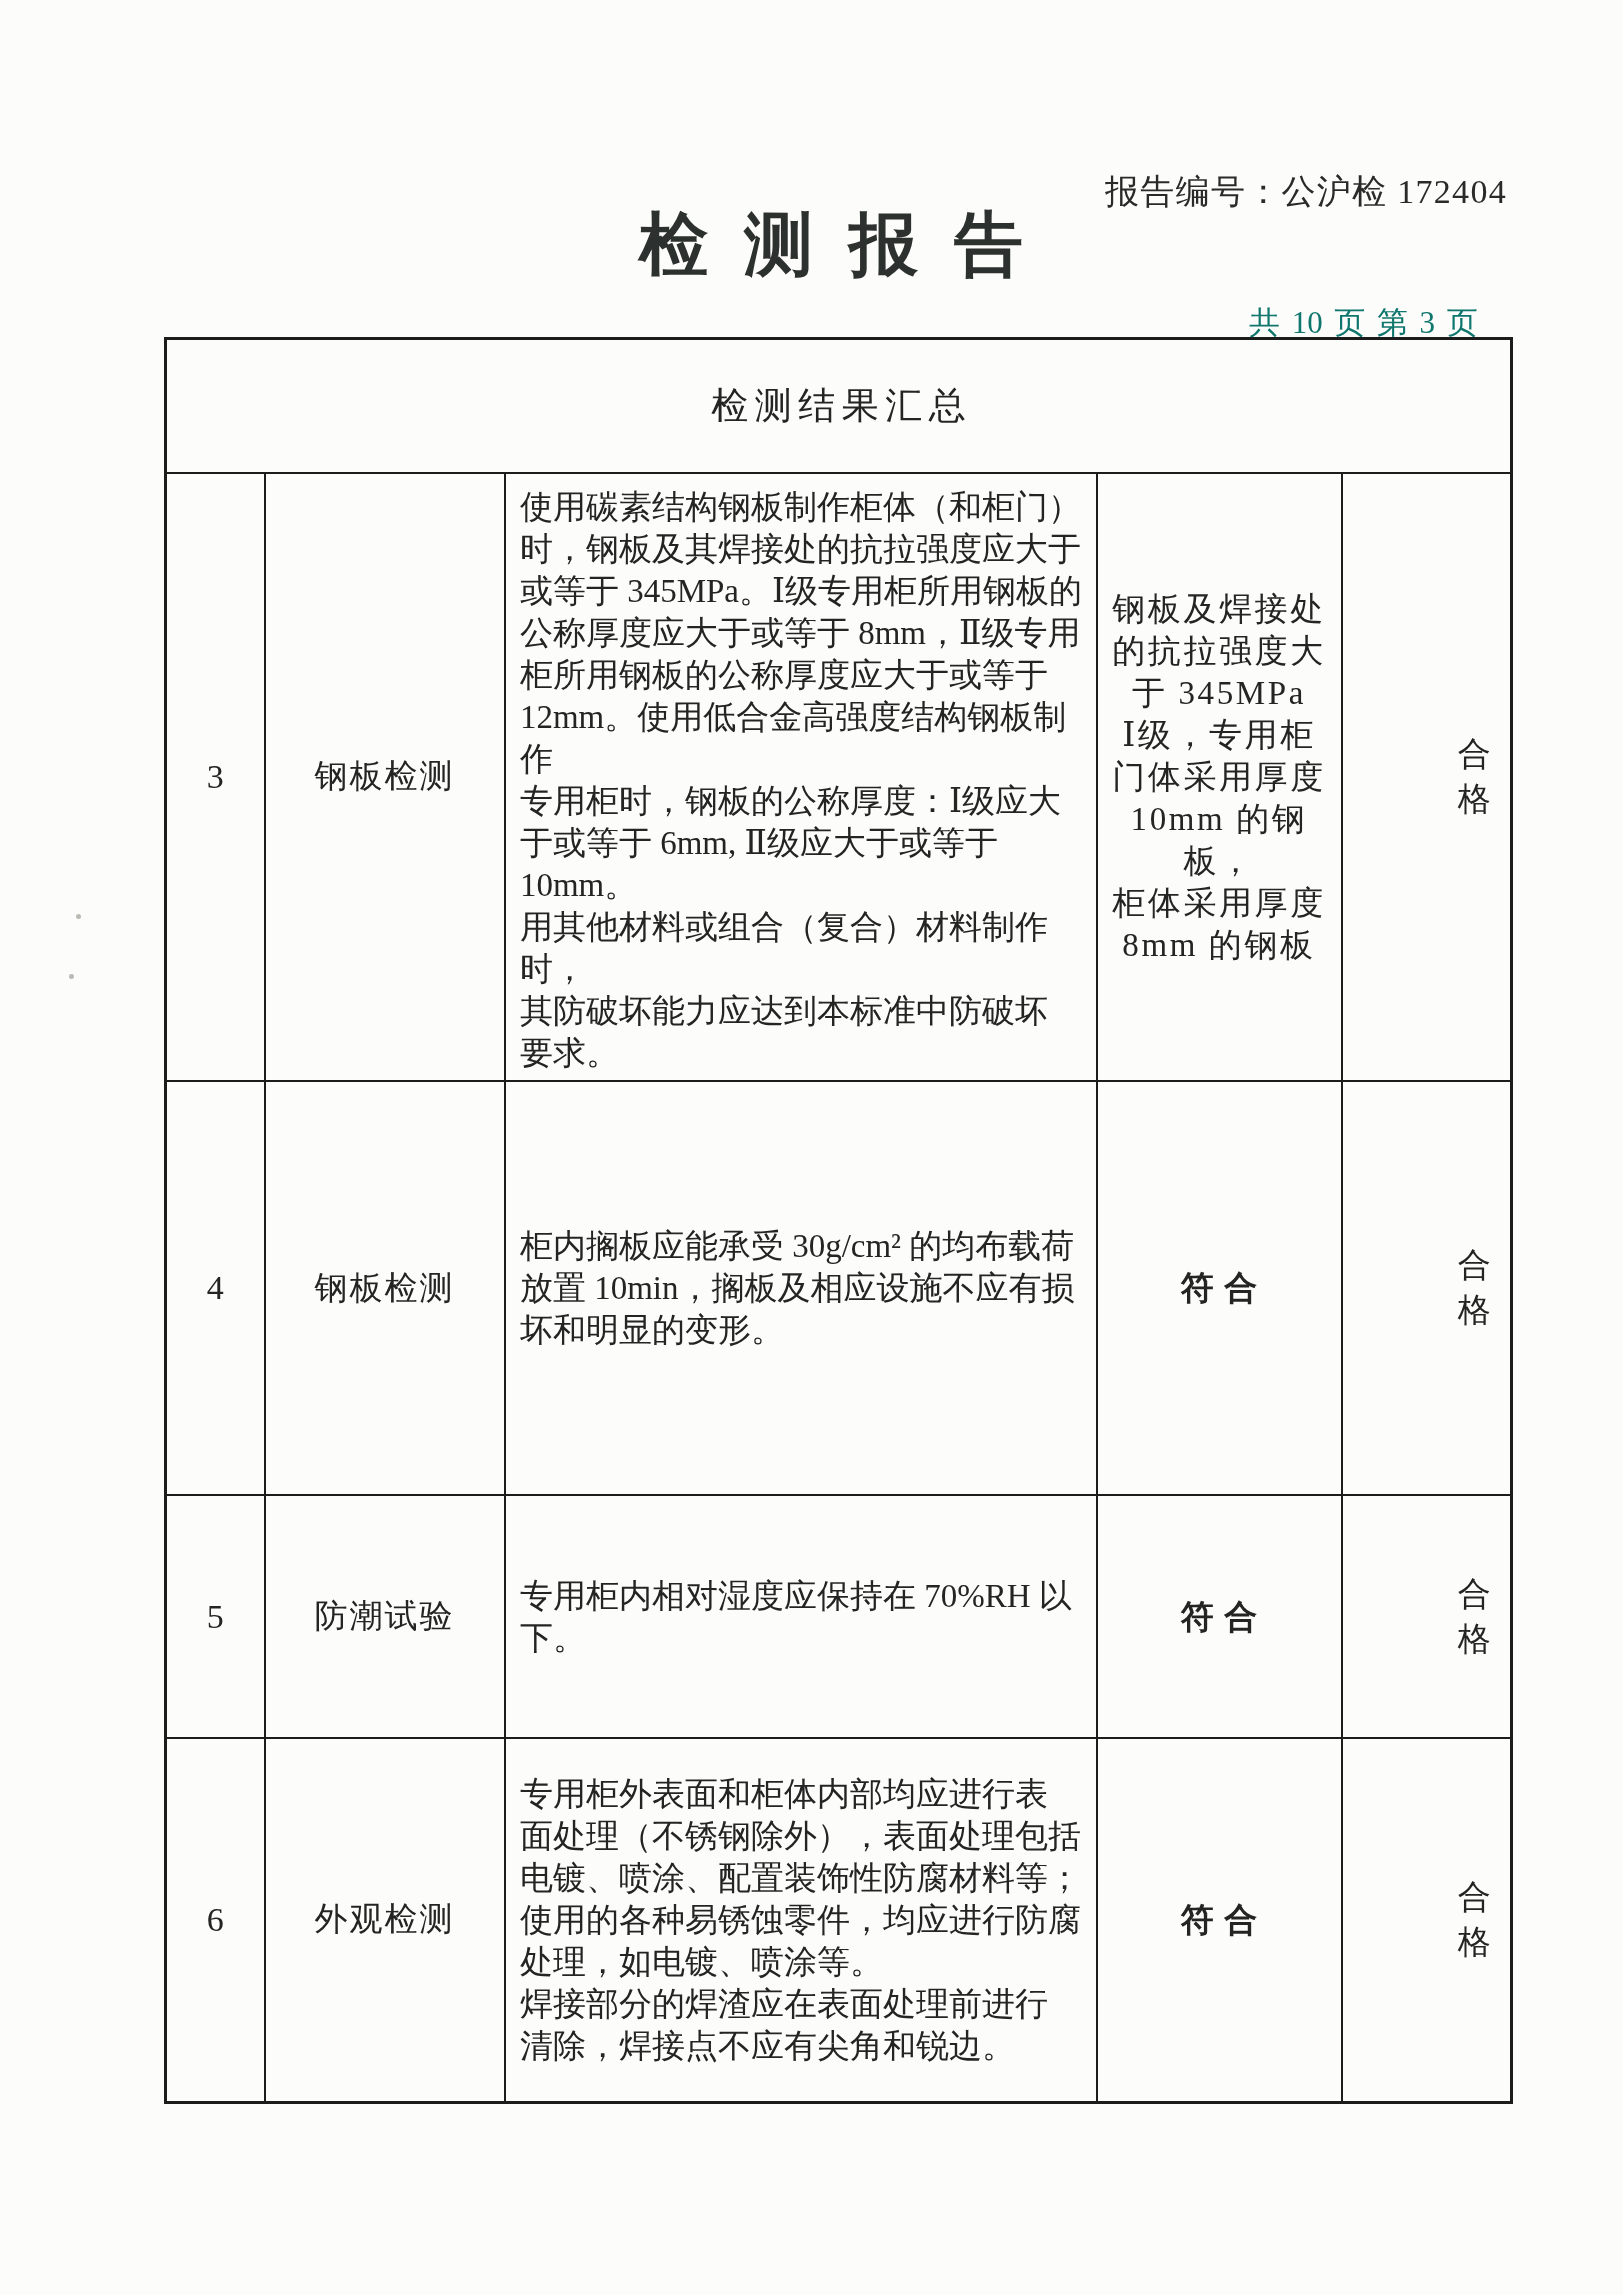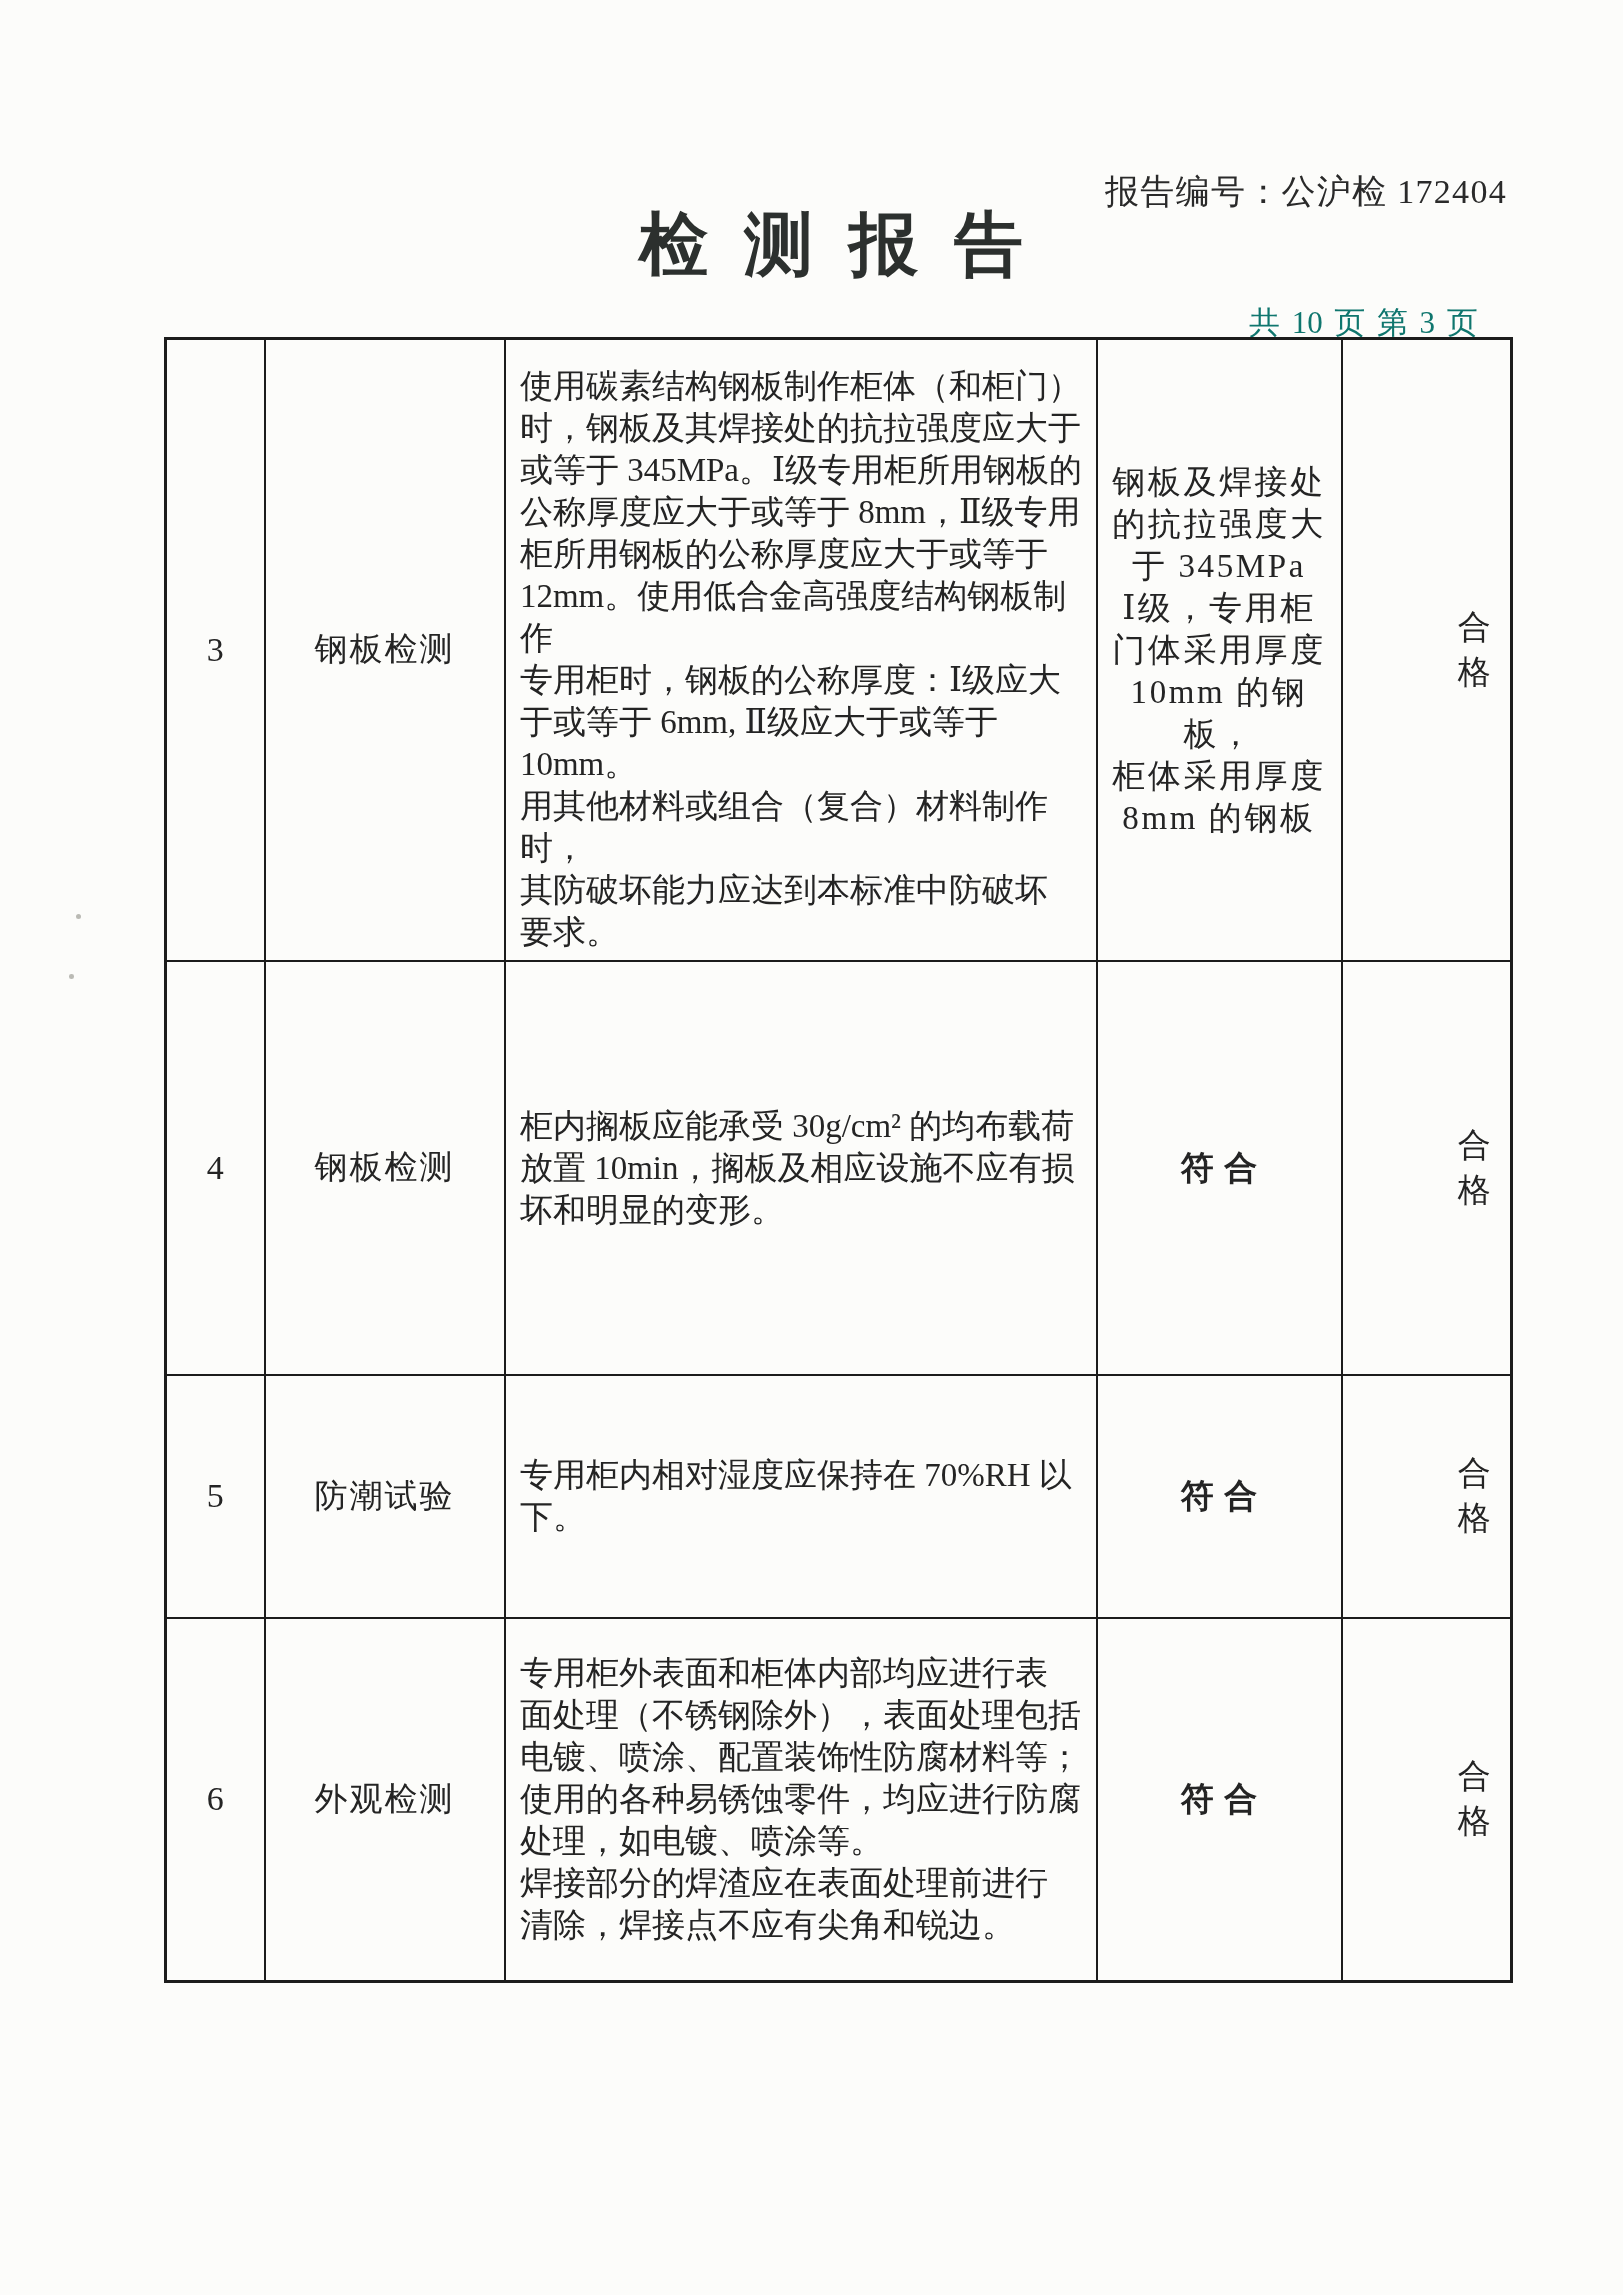--- a/index.html
+++ b/index.html
@@ -94,21 +94,21 @@
   }
   td.req {
     text-align: left;
     font-size: 33px;
     line-height: 42px;
     padding: 6.5px 11.8px 6.5px 14.4px;
     white-space: pre-line;
   }
   tr.r3 td.req {
     vertical-align: top;
-    padding-top: 25px;
+    padding-top: 12px;
   }
   td.res {
     text-align: center;
     font-size: 33px;
     line-height: 42px;
     white-space: pre-line;
     letter-spacing: 2.6px;
     padding: 3.9px 2.6px;
   }
   td.res.single {
@@ -143,20 +143,23 @@
 
   <table class="results">
     <colgroup>
       <col style="width:99px">
       <col style="width:240px">
       <col style="width:592px">
       <col style="width:245px">
       <col style="width:170px">
     </colgroup>
     <tbody>
+      <tr class="r-title">
+        <td class="tbl-title" colspan="5">检测结果汇总</td>
+      </tr>
 
       <tr class="r3">
         <td class="no">3</td>
         <td class="item">钢板检测</td>
         <td class="req">使用碳素结构钢板制作柜体（和柜门）
 时，钢板及其焊接处的抗拉强度应大于
 或等于 345MPa。Ⅰ级专用柜所用钢板的
 公称厚度应大于或等于 8mm，Ⅱ级专用
 柜所用钢板的公称厚度应大于或等于
 12mm。使用低合金高强度结构钢板制作

